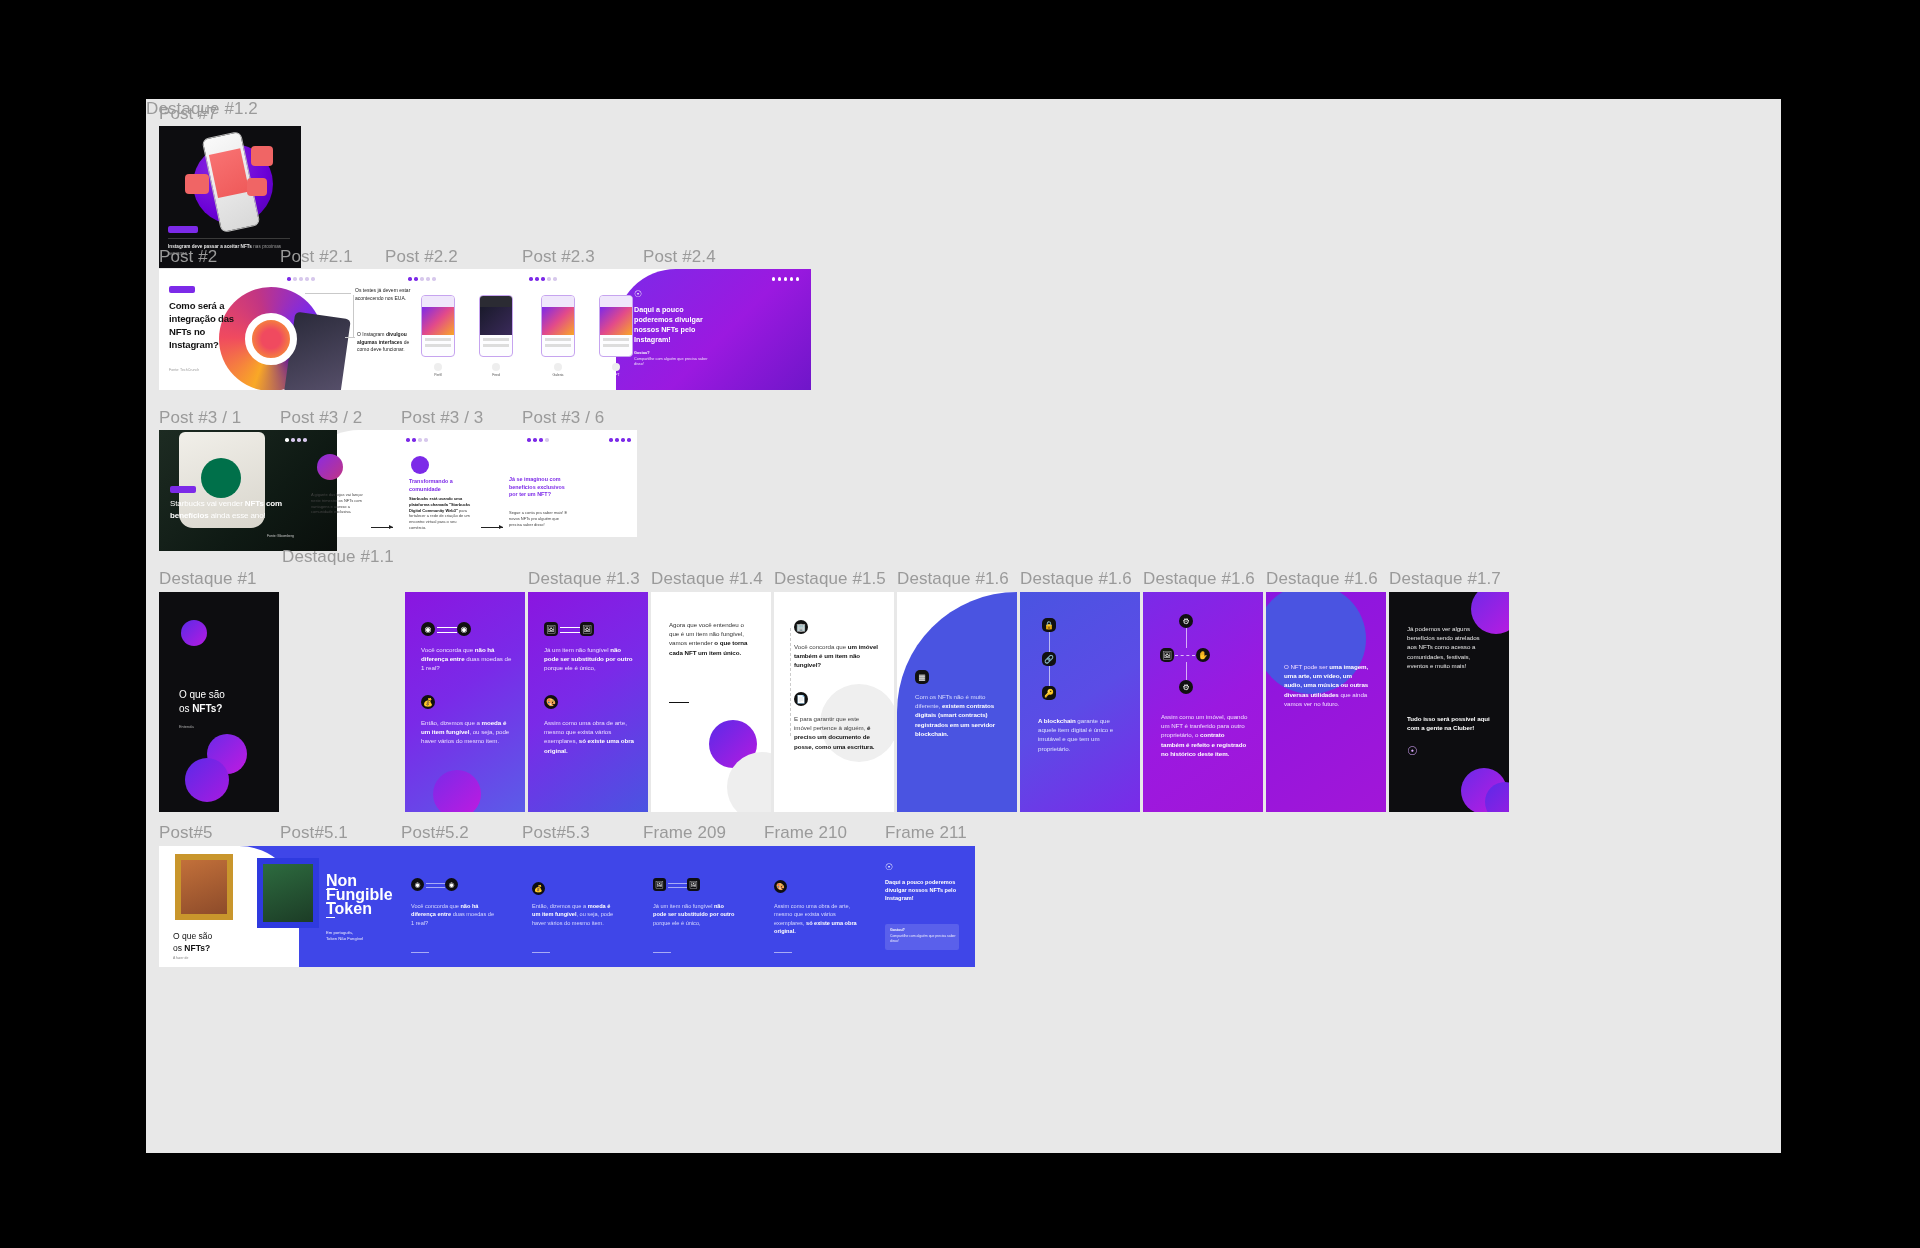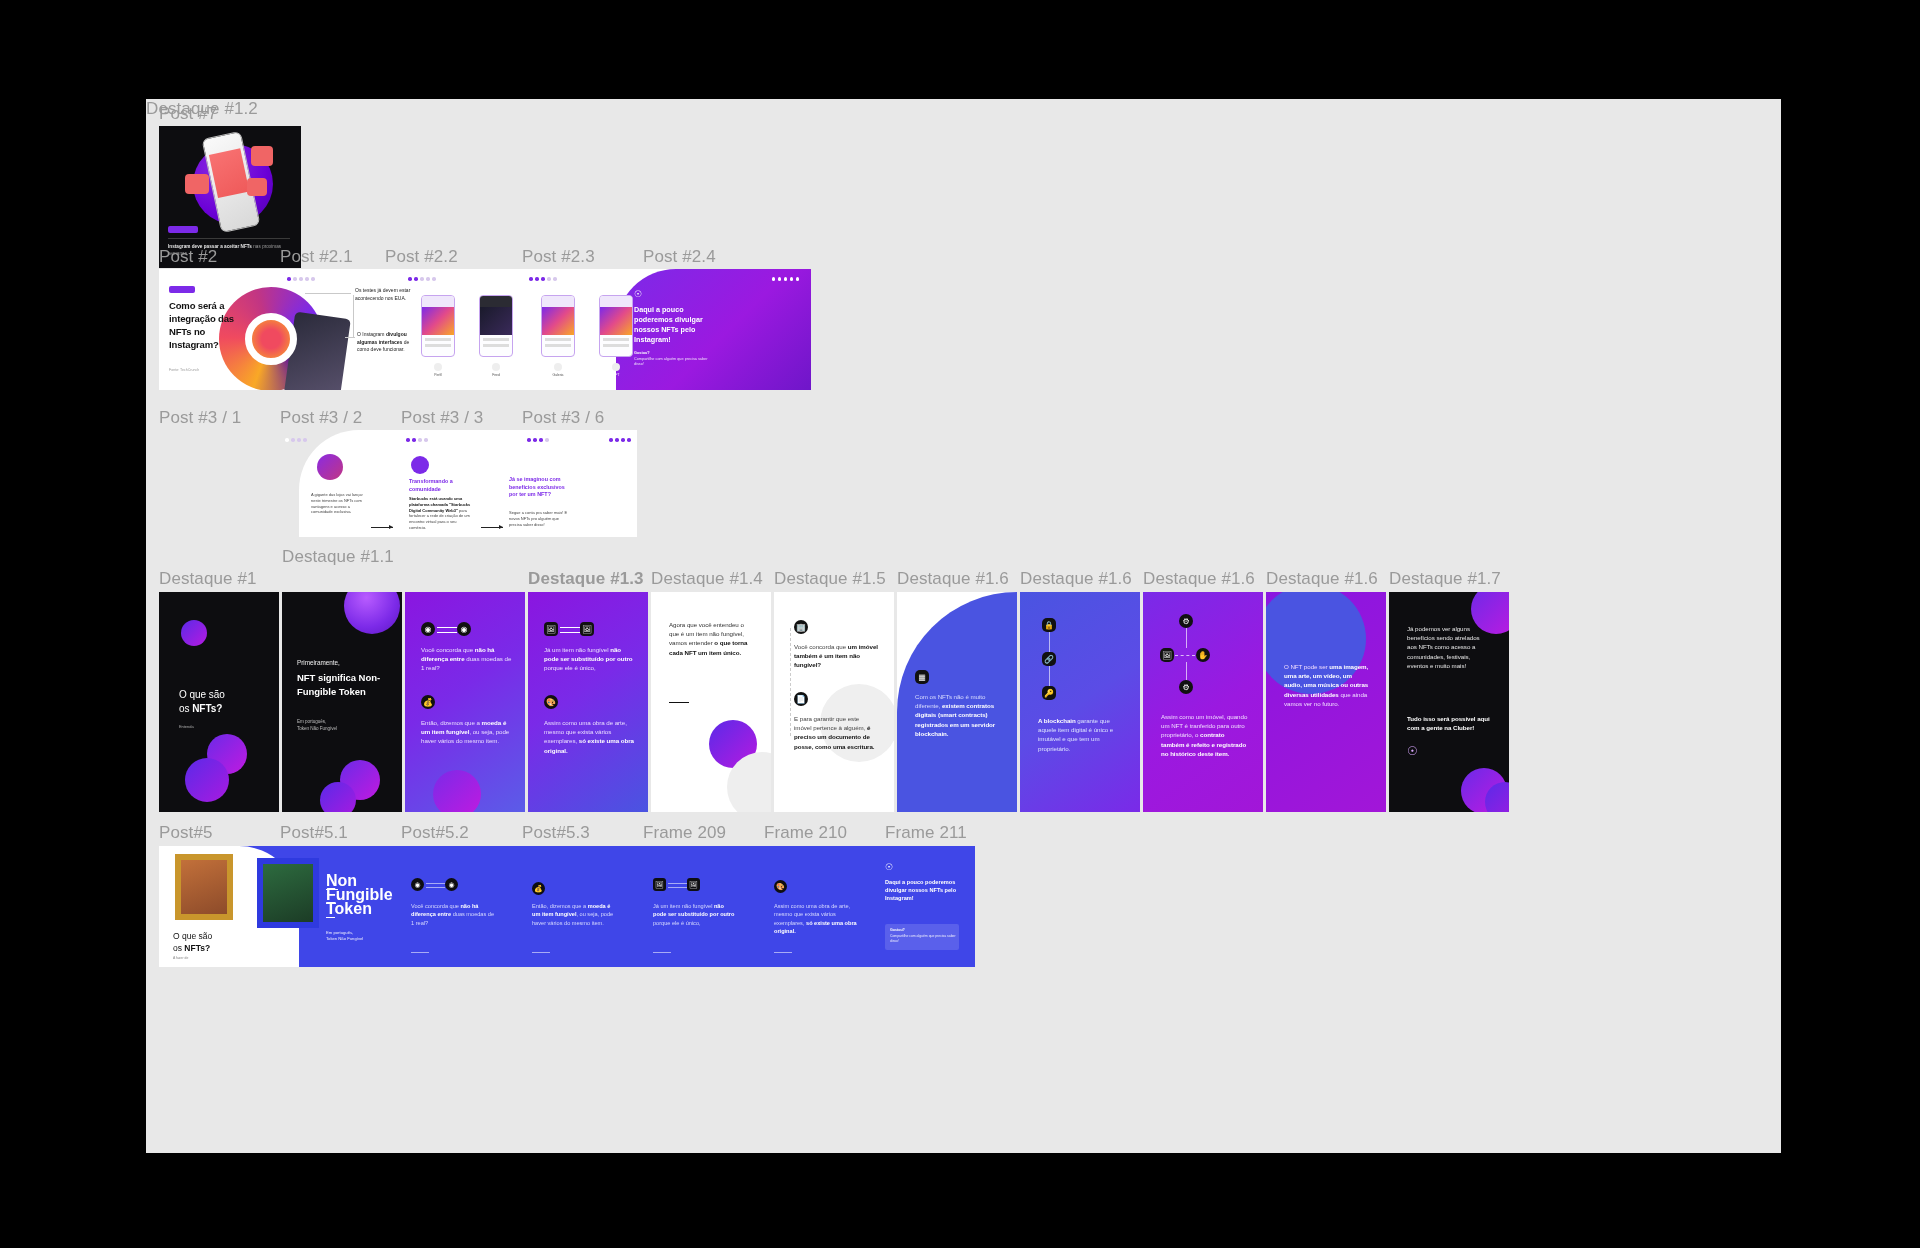--- a/index.html
+++ b/index.html
@@ -340,20 +340,29 @@
     <div class="mlabel" style="left:440px; top:104px; color:#fff;">NFT</div>
   </div>
 
   <div class="frame-label" style="left:13px; top:309px;">Post #3 / 1</div>
   <div class="frame-label" style="left:134px; top:309px;">Post #3 / 2</div>
   <div class="frame-label" style="left:255px; top:309px;">Post #3 / 3</div>
   <div class="frame-label" style="left:376px; top:309px;">Post #3 / 6</div>
 
   <div class="card" id="post3strip">
     <div class="wpanel"></div>
+    <div class="sb">
+      <div class="cup"></div>
+      <div class="sblogo"></div>
+      <div class="sbtag"></div>
+      <div class="sbtitle">
+        <span>Starbucks vai vender </span><b>NFTs com benefícios </b><span>ainda esse ano!</span>
+      </div>
+      <div class="sbfoot">Fonte: Bloomberg</div>
+    </div>
     <div class="dots" style="left:126px; top:8px;">
         <i class="won"></i>
         <i></i>
         <i></i>
         <i></i>
       </div>
     <div class="dots" style="left:247px; top:8px;">
         <i class="on"></i>
         <i class="on"></i>
         <i></i>
@@ -384,21 +393,21 @@
     <div class="arrow" style="left:322px; top:97px;"></div>
 
     <div class="avatar" style="left:352px; top:26px; width:14px; height:14px; background:none; border-radius:0;"></div>
     <div class="p3h" style="left:350px; top:46px; width:62px;">Já se imaginou com benefícios exclusivos por ter um NFT?</div>
     <div class="p3b" style="left:350px; top:80px; width:62px;">Segue a conta pra saber mais! E novos NFTs pro alguém que precisa saber disso!</div>
   </div>
 
   <div class="frame-label" style="left:13px;   top:470px;">Destaque #1</div>
   <div class="frame-label" style="left:136px;  top:448px;">Destaque #1.1</div>
   <div class="frame-label" style="left" :0="" ;style="left:259px; top:470px;">Destaque #1.2</div>
-  <div class="frame-label" style="left:382px;  top:470px;font-weight:bold;">Destaque #1.3</div>
+  <div class="frame-label" style="left:382px;  top:470px;">Destaque #1.3</div>
   <div class="frame-label" style="left:505px;  top:470px;">Destaque #1.4</div>
   <div class="frame-label" style="left:628px;  top:470px;">Destaque #1.5</div>
   <div class="frame-label" style="left:751px;  top:470px;">Destaque #1.6</div>
   <div class="frame-label" style="left:874px;  top:470px;">Destaque #1.6</div>
   <div class="frame-label" style="left:997px;  top:470px;">Destaque #1.6</div>
   <div class="frame-label" style="left:1120px; top:470px;">Destaque #1.6</div>
   <div class="frame-label" style="left:1243px; top:470px;">Destaque #1.7</div>
 
   <div id="destrow">
 
@@ -406,31 +415,20 @@
       <div class="blob" style="left:22px; top:28px; width:26px; height:26px; background:linear-gradient(135deg,#5b2ae8,#b61ae0);"></div>
       <div class="dtxt" style="left:20px; top:96px; width:90px; font-size:10px; line-height:14px; color:#fff;">
         <span>O que são</span><br>
         <span>os </span><b>NFTs?</b>
       </div>
       <div class="dtxt" style="left:20px; top:130px; font-size:4px; color:#aaa;">Entenda</div>
       <div class="blob" style="left:48px; top:142px; width:40px; height:40px; background:linear-gradient(135deg,#6b2ae8,#c01ae0);"></div>
       <div class="blob" style="left:26px; top:166px; width:44px; height:44px; background:linear-gradient(135deg,#5b2ae8,#a81ae0);"></div>
     </div>
 
-    <div class="dcard" style="left:123px; background:#0d0d10;">
-      <div class="blob" style="left:62px; top:-14px; width:56px; height:56px; background:radial-gradient(circle at 40% 35%,#b85cff,#7c2ae8 60%,#5a16c0);"></div>
-      <div class="dtxt" style="left:15px; top:66px; width:92px; font-size:6.4px; color:#eee;">Primeiramente,</div>
-      <div class="dtxt" style="left:15px; top:79px; width:92px; font-size:9.5px; line-height:13.5px; font-weight:700; color:#fff;">NFT significa Non-Fungible Token</div>
-      <div class="dtxt" style="left:15px; top:127px; width:92px; font-size:4.6px; line-height:6.6px; color:#bbb;">
-        <span>Em português,</span><br>
-        <span>Token Não Fungível</span>
-      </div>
-      <div class="blob" style="left:58px; top:168px; width:40px; height:40px; background:linear-gradient(135deg,#6b2ae8,#c01ae0);"></div>
-      <div class="blob" style="left:38px; top:190px; width:36px; height:36px; background:linear-gradient(135deg,#5b2ae8,#a81ae0);"></div>
-    </div>
 
     <div class="dcard" style="left:246px; background:linear-gradient(145deg,#8a16e0 0%, #7a2ae8 45%, #5b5ce8 100%);">
       <div class="dicon" style="left:16px; top:30px;">◉</div>
       <div class="dicon" style="left:52px; top:30px;">◉</div>
       <div style="position:absolute; left:32px; top:35px; width:20px; height:1px; background:#fff;"></div>
       <div style="position:absolute; left:32px; top:40px; width:20px; height:1px; background:#fff;"></div>
       <div class="dtxt" style="left:16px; top:53px; width:92px; color:#e9dcff;">
         <span>Você concorda que </span><b style="color:#fff">não há diferença entre </b><span>duas moedas de 1 real?</span>
       </div>
       <div class="dicon" style="left:16px; top:103px;">💰</div>

